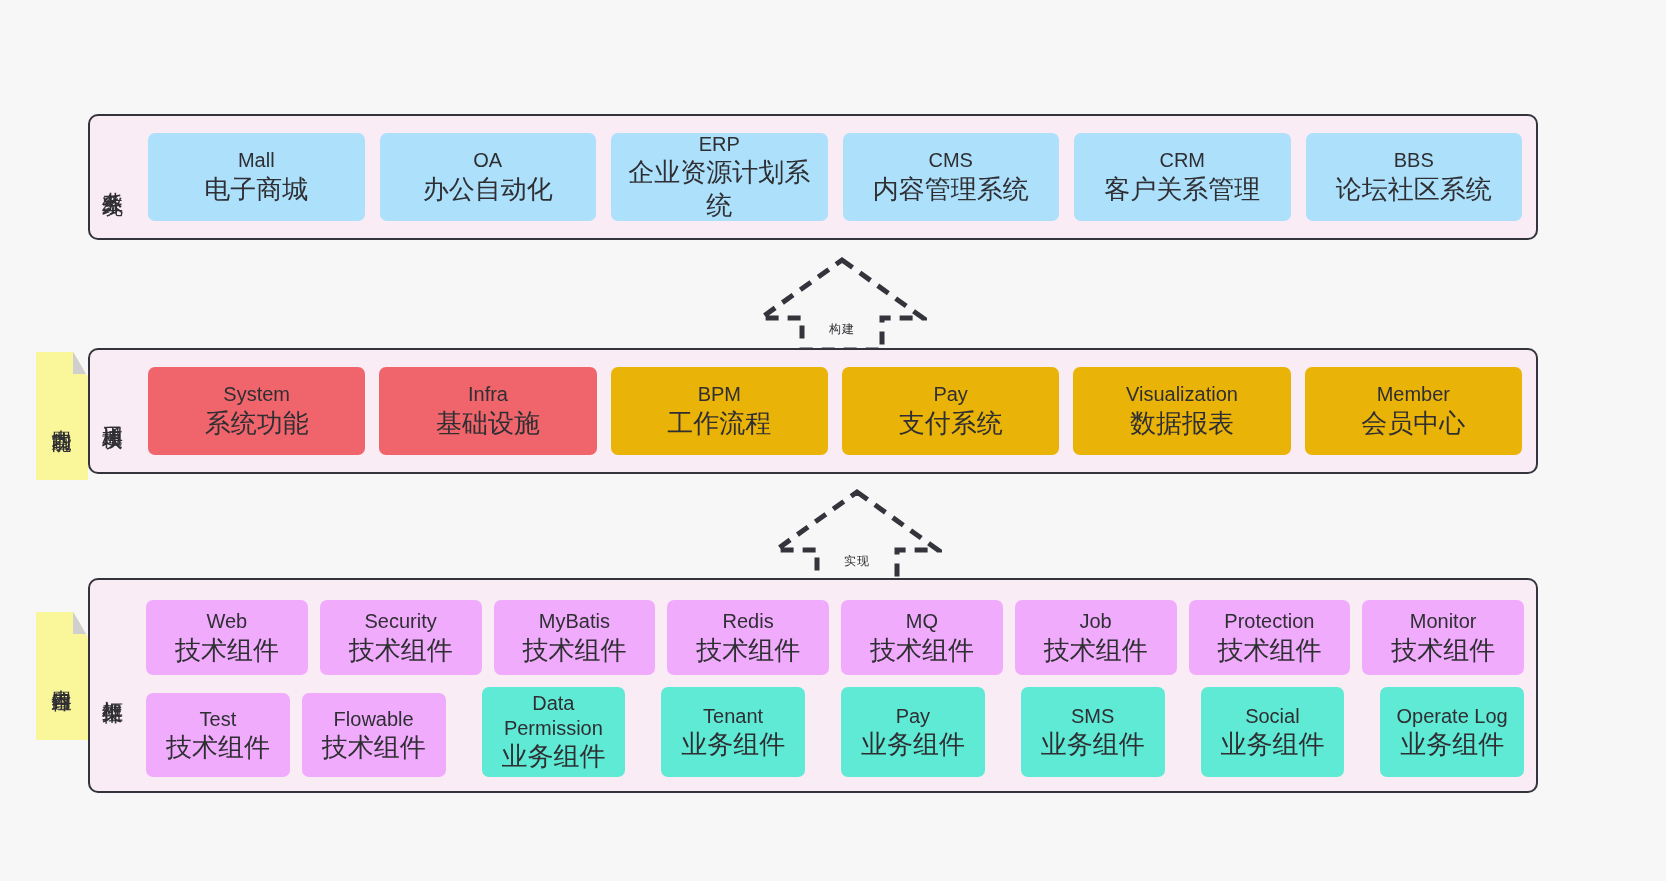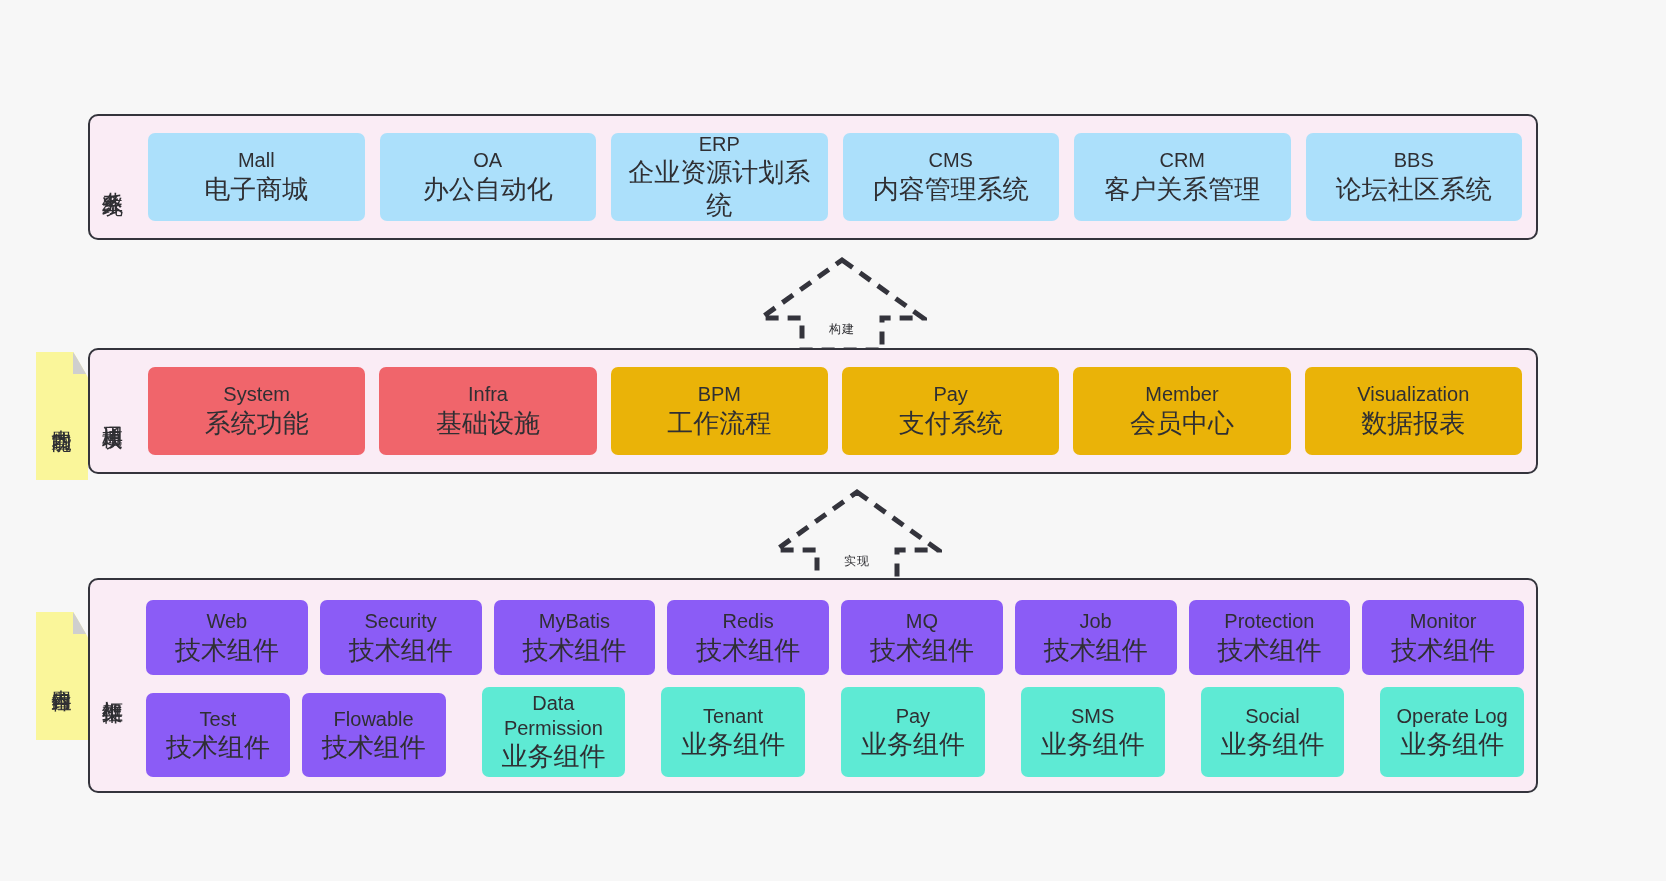--- a/index.html
+++ b/index.html
@@ -75,21 +75,21 @@
   }
   .card .cn {
     font-size: 26px;
     line-height: 1.26;
     color: #2f2f33;
   }
 
   .blue   { background: #ace0fb; }
   .red    { background: #f0656b; }
   .pink   { background: #eab308; }
-  .green  { background: #8b5cf6; margin-top: 6px; }
+  .green  { background: #f0abfc; margin-top: 6px; }
   .lgreen { background: #5eead4; margin-left: 24px; }
 
   
   #layer-business {
     left: 88px;
     top: 114px;
     width: 1450px;
     height: 126px;
   }
   #layer-business .layer-body {
@@ -253,26 +253,26 @@
       </div>
       <div class="card pink">
         <div class="en">BPM</div>
         <div class="cn">工作流程</div>
       </div>
       <div class="card pink">
         <div class="en">Pay</div>
         <div class="cn">支付系统</div>
       </div>
       <div class="card pink">
+        <div class="en">Visualization</div>
+        <div class="cn">数据报表</div>
+      </div>
+      <div class="card pink">
         <div class="en">Member</div>
         <div class="cn">会员中心</div>
-      </div>
-      <div class="card pink">
-        <div class="en">Visualization</div>
-        <div class="cn">数据报表</div>
       </div>
 
     </div>
   </div>
 
   <div class="arrow" id="arrow-impl">
     <svg viewBox="0 0 170 96" xmlns="http://www.w3.org/2000/svg">
       <path d="M 85 4 L 166 62 L 125 62 L 125 94 L 45 94 L 45 62 L 4 62 Z" fill="none" stroke="#34343c" stroke-width="5" stroke-dasharray="13 9" stroke-linejoin="miter"></path>
     </svg>
     <div class="arrow-label">实现</div>

